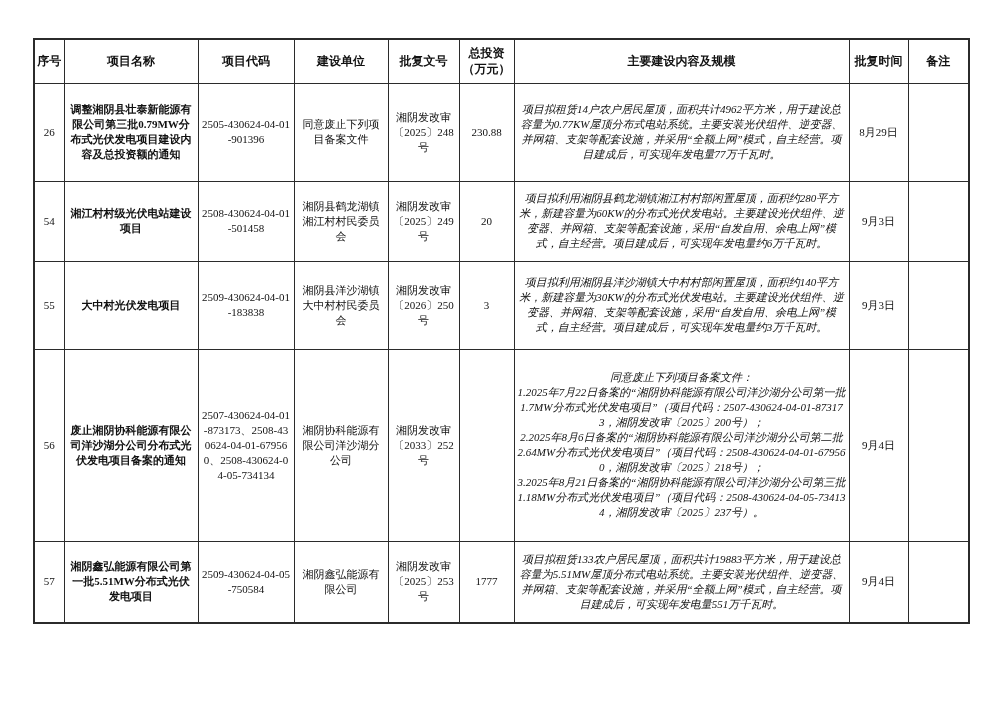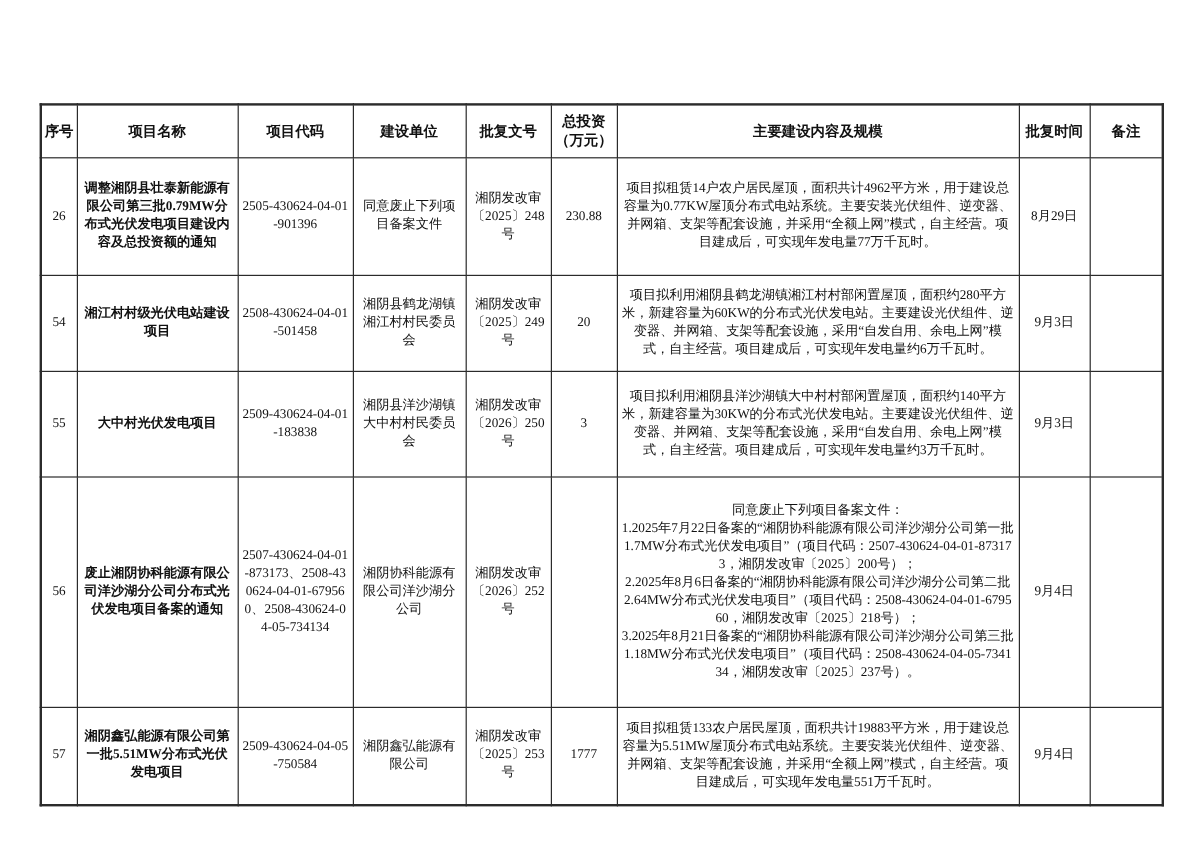--- a/index.html
+++ b/index.html
@@ -17,21 +17,20 @@
     overflow: hidden;
   }
   table.approval {
     position: absolute;
     left: 33px;
     top: 38px;
     width: 935px;
     border-collapse: collapse;
     table-layout: fixed;
     border: 2px solid #2b2b2b;
-    margin-top: 48px;
   }
   table.approval th, table.approval td {
     border: 1px solid #2b2b2b;
     vertical-align: middle;
     text-align: center;
     font-size: 11px;
     line-height: 15px;
     padding: 2px 3px;
     word-break: break-all;
     overflow: hidden;
@@ -46,20 +45,21 @@
   tbody tr:nth-child(1) { height: 98px; }
   tbody tr:nth-child(2) { height: 80px; }
   tbody tr:nth-child(3) { height: 88px; }
   tbody tr:nth-child(4) { height: 192px; }
   tbody tr:nth-child(5) { height: 82px; }
   td.c-content {
     text-align: justify;
     text-justify: inter-character;
     white-space: pre-line;
     padding: 3px 8px;
+    font-style: italic;
   }
   td.c-name { padding: 2px 5px; font-weight: bold; }
 </style>
 </head>
 <body>
 
 <div class="page">
   <table class="approval">
     <colgroup>
       <col style="width:30px">
@@ -120,21 +120,21 @@
       <td class="c-content">项目拟利用湘阴县洋沙湖镇大中村村部闲置屋顶，面积约140平方米，新建容量为30KW的分布式光伏发电站。主要建设光伏组件、逆变器、并网箱、支架等配套设施，采用“自发自用、余电上网”模式，自主经营。项目建成后，可实现年发电量约3万千瓦时。</td>
       <td class="c-date">9月3日</td>
       <td class="c-remark"></td>
     </tr>
 
     <tr>
       <td class="c-seq">56</td>
       <td class="c-name">废止湘阴协科能源有限公司洋沙湖分公司分布式光伏发电项目备案的通知</td>
       <td class="c-code">2507-430624-04-01-873173、2508-430624-04-01-679560、2508-430624-04-05-734134</td>
       <td class="c-unit">湘阴协科能源有限公司洋沙湖分公司</td>
-      <td class="c-doc">湘阴发改审〔2026〕252号</td>
+      <td class="c-doc">湘阴发改审〔2033〕252号</td>
       <td class="c-inv"></td>
       <td class="c-content">同意废止下列项目备案文件：
 1.2025年7月22日备案的“湘阴协科能源有限公司洋沙湖分公司第一批1.7MW分布式光伏发电项目”（项目代码：2507-430624-04-01-873173，湘阴发改审〔2025〕200号）；
 2.2025年8月6日备案的“湘阴协科能源有限公司洋沙湖分公司第二批2.64MW分布式光伏发电项目”（项目代码：2508-430624-04-01-679560，湘阴发改审〔2025〕218号）；
 3.2025年8月21日备案的“湘阴协科能源有限公司洋沙湖分公司第三批1.18MW分布式光伏发电项目”（项目代码：2508-430624-04-05-734134，湘阴发改审〔2025〕237号）。</td>
       <td class="c-date">9月4日</td>
       <td class="c-remark"></td>
     </tr>
 
     <tr>

